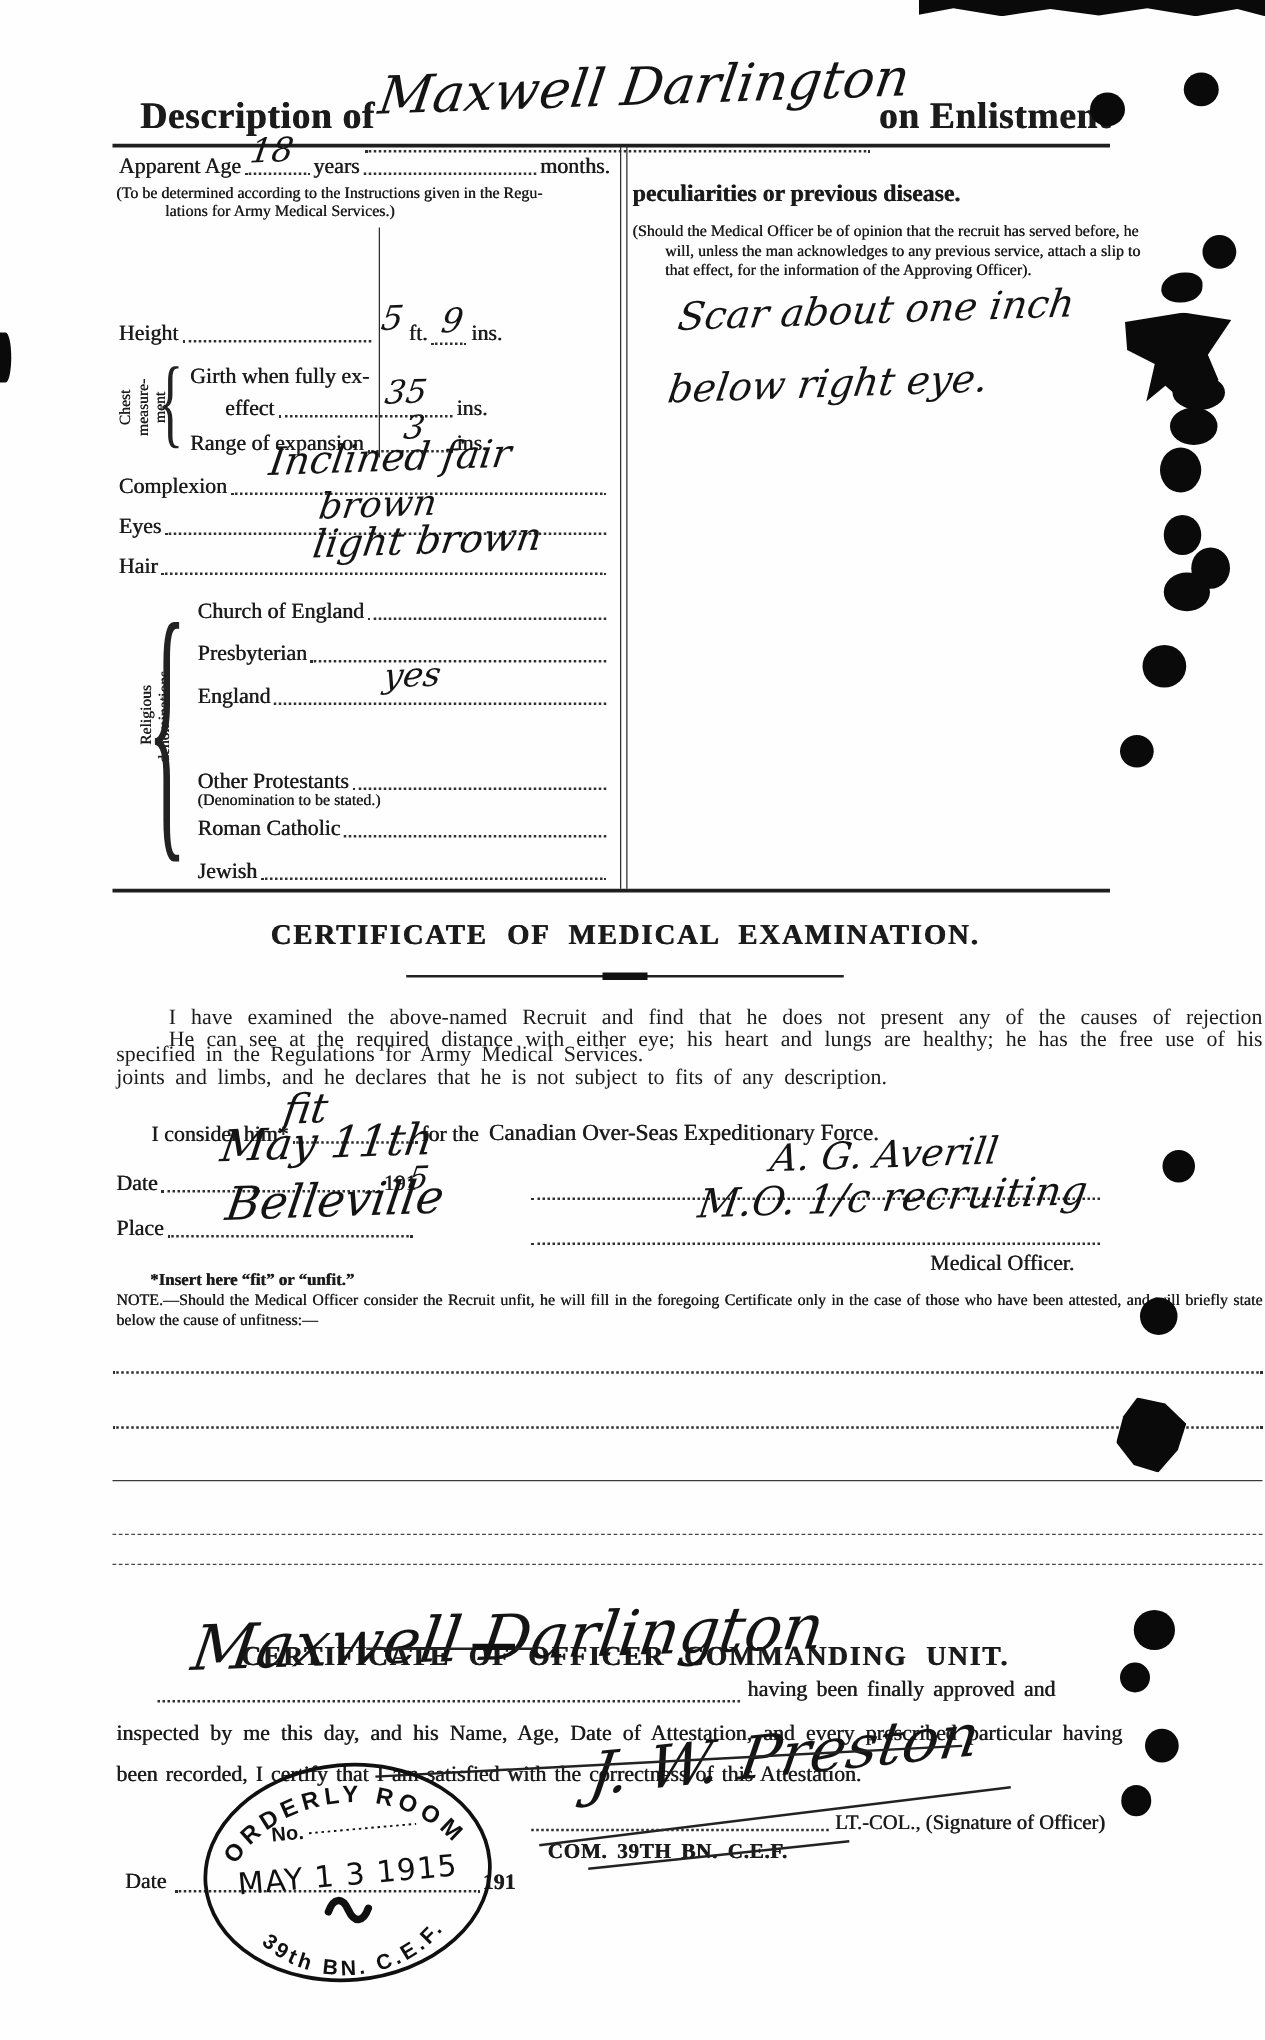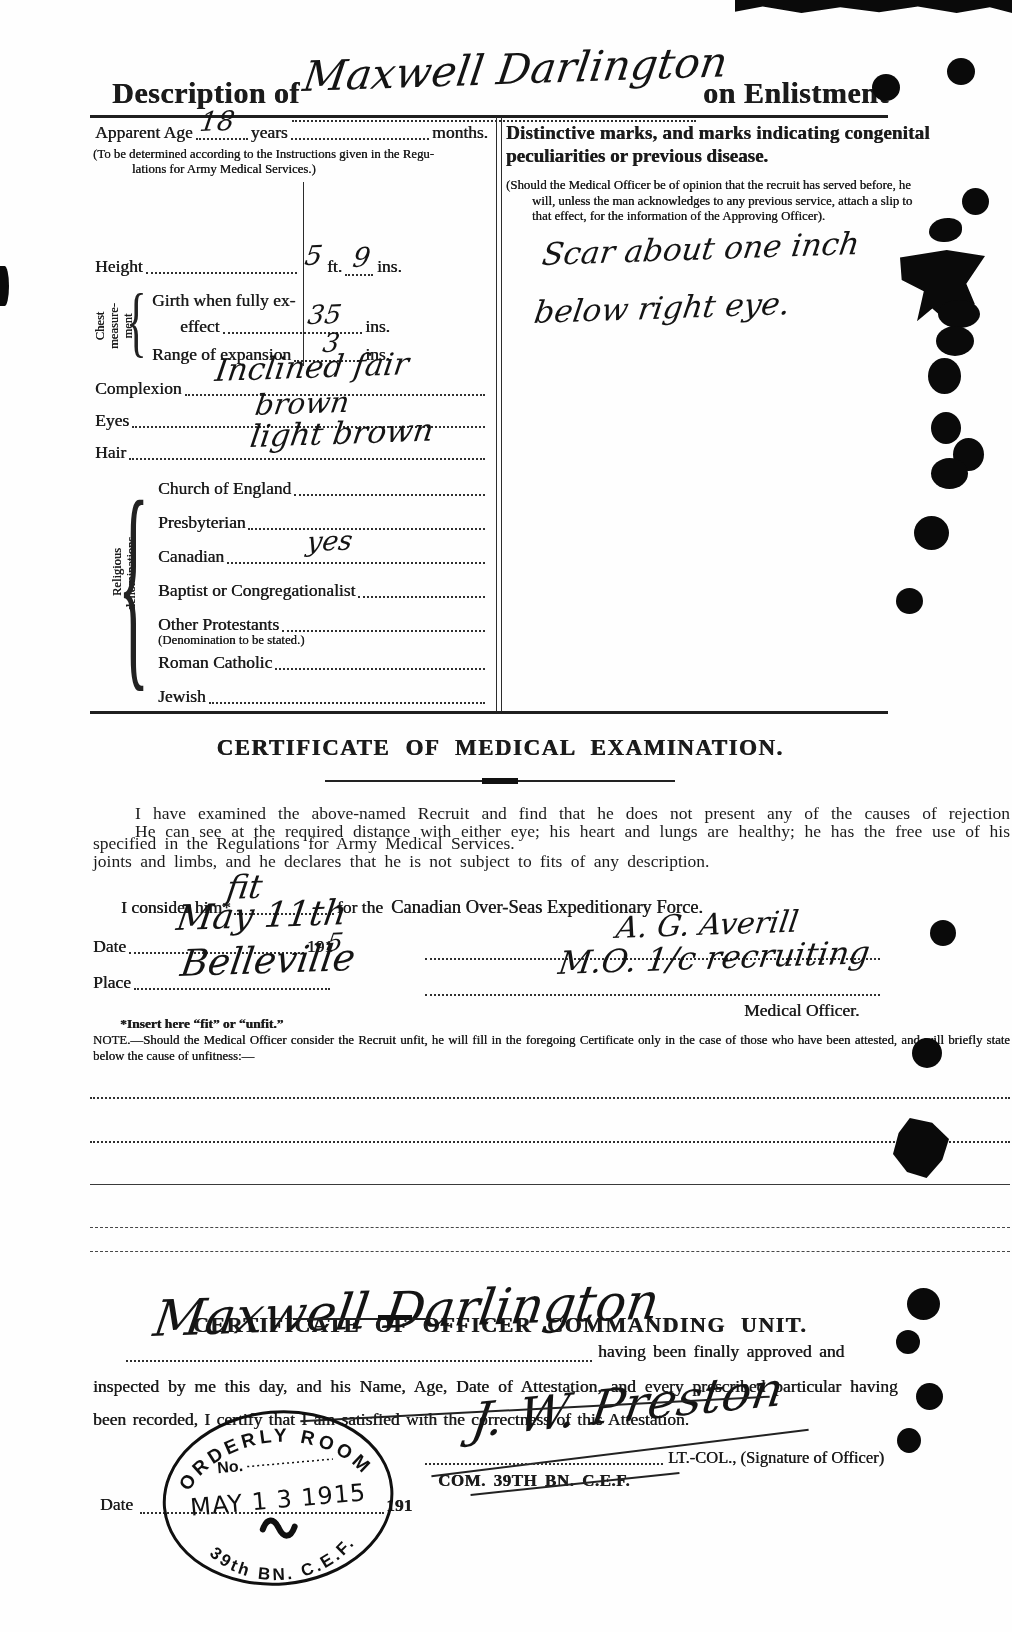--- a/index.html
+++ b/index.html
@@ -108,43 +108,38 @@
 
   <div class="abs row" style="left:158px;top:478px;width:330px">
     <span class="pr">Church of England</span>
     <span class="dots"></span>
   </div>
   <div class="abs row" style="left:158px;top:512px;width:330px">
     <span class="pr">Presbyterian</span>
     <span class="dots"></span>
   </div>
   <div class="abs row" style="left:158px;top:546px;width:330px">
-    <span class="pr">Canadian</span>
+    <span class="pr">England</span>
     <span class="dots"></span>
   </div>
   <span class="abs hw" style="left:305px;top:526px;font-size:27px">yes</span>
-  <div class="abs row" style="left:158px;top:580px;width:330px">
-    <span class="pr">Baptist or Congregationalist</span>
-    <span class="dots"></span>
-  </div>
   <div class="abs row" style="left:158px;top:614px;width:330px">
     <span class="pr">Other Protestants</span>
     <span class="dots"></span>
   </div>
   <div class="abs sm" style="left:158px;top:633px">(Denomination to be stated.)</div>
   <div class="abs row" style="left:158px;top:652px;width:330px">
     <span class="pr">Roman Catholic</span>
     <span class="dots"></span>
   </div>
   <div class="abs row" style="left:158px;top:686px;width:330px">
     <span class="pr">Jewish</span>
     <span class="dots"></span>
   </div>
 
-  <div class="abs pr" style="left:506px;top:122px;font-size:19px;font-weight:bold;letter-spacing:.2px">Distinctive marks, and marks indicating congenital</div>
   <div class="abs pr" style="left:506px;top:145px;font-size:19px;font-weight:bold">peculiarities or previous disease.</div>
   <div class="abs sm" style="left:506px;top:178px;width:382px;padding-left:26px;text-indent:-26px">(Should the Medical Officer be of opinion that the recruit has served before, he will, unless the man acknowledges to any previous service, attach a slip to that effect, for the information of the Approving Officer).</div>
   <span class="abs hw" style="left:540px;top:236px;font-size:31px">Scar about one inch</span>
   <span class="abs hw" style="left:532px;top:294px;font-size:31px">below right eye.</span>
 
   <div class="abs certtitle" style="left:90px;top:735px;width:820px;font-size:23px">CERTIFICATE OF MEDICAL EXAMINATION.</div>
   <div class="abs" style="left:325px;top:780px;width:350px;height:2px;background:#222">
     <span class="abs" style="left:50%;top:-2px;width:36px;height:6px;background:#111;transform:translateX(-50%)"></span>
   </div>
 

